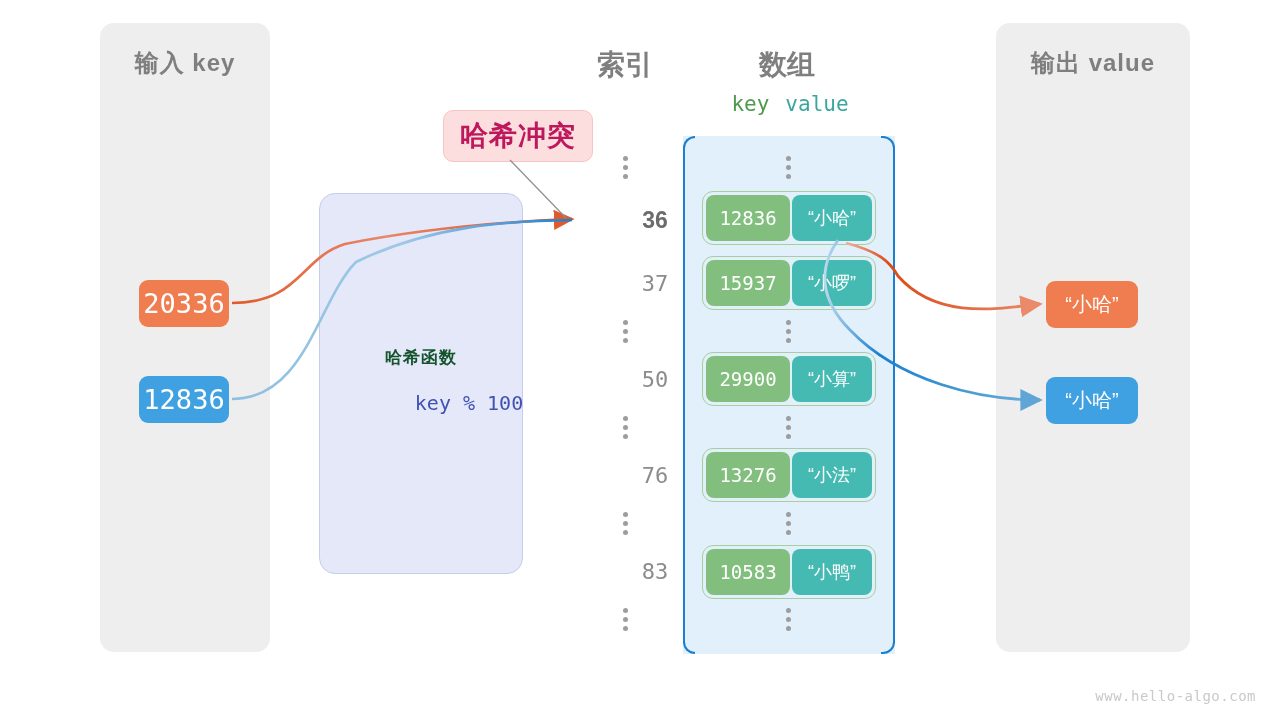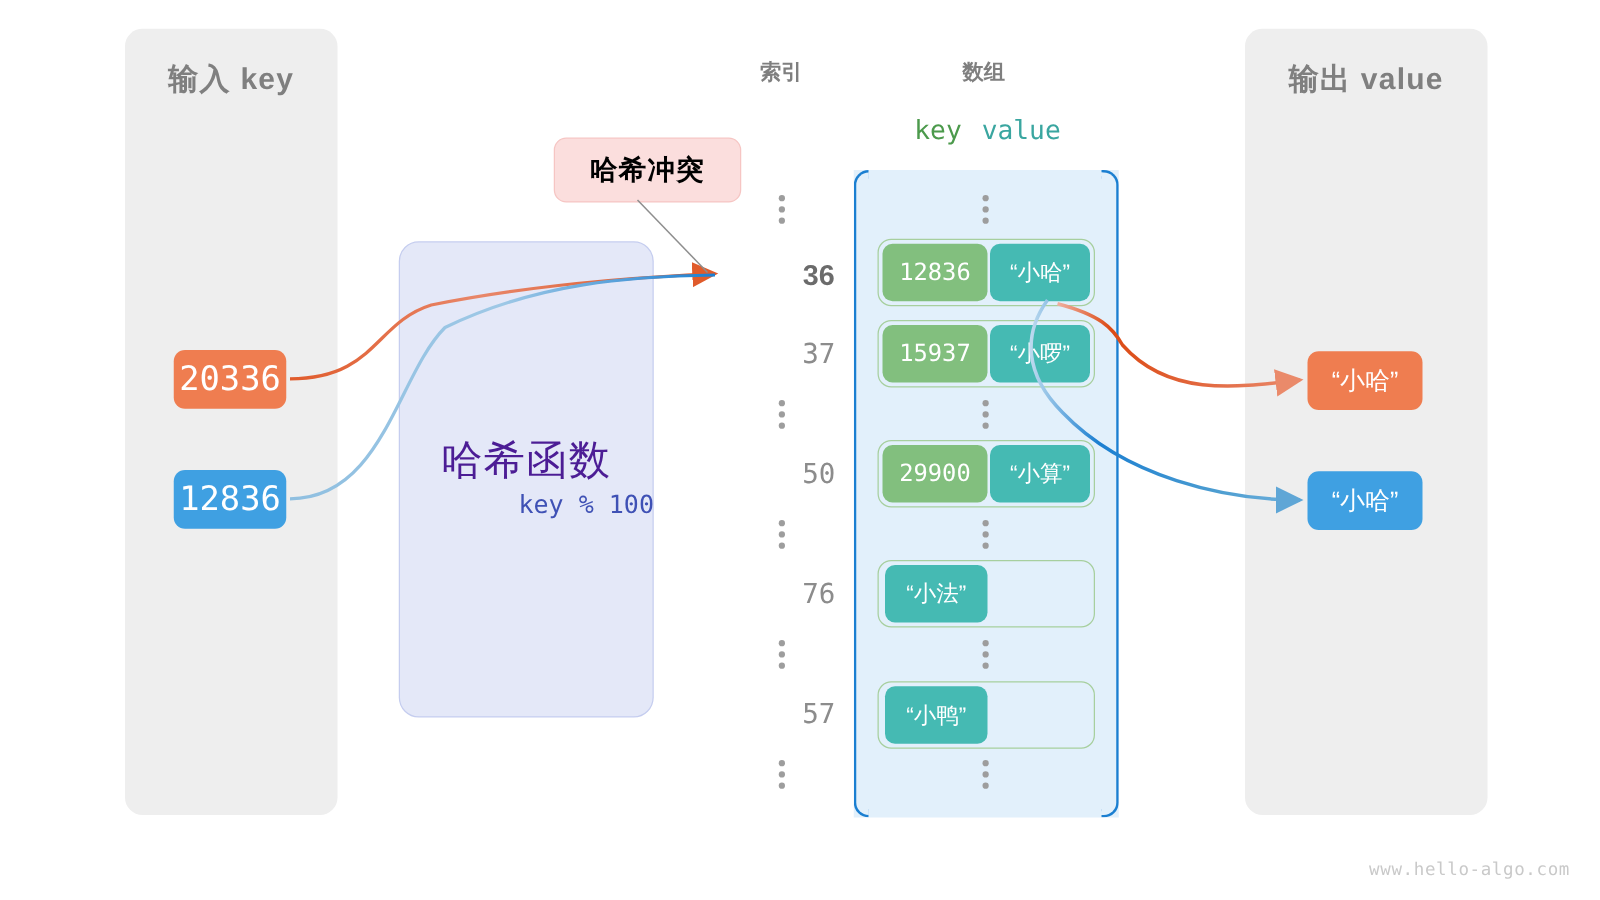--- a/index.html
+++ b/index.html
@@ -36,21 +36,21 @@
     font-size: 24px;
     font-weight: bold;
     color: #7f7f7f;
     letter-spacing: 1px;
     white-space: nowrap;
   }
 
   
   .col-caption {
     position: absolute;
-    font-size: 17px;
+    font-size: 28px;
     font-weight: bold;
     color: #7f7f7f;
     white-space: nowrap;
     text-align: center;
   }
   #cap-index { left: 570px; top: 46px; width: 110px; }
   #cap-array { left: 730px; top: 46px; width: 114px; }
 
   
   #kv-caption {
@@ -76,23 +76,23 @@
     height: 379px;
     background: #e4e8f8;
     border: 1px solid #c5cdef;
     border-radius: 16px;
   }
   #hash-title {
     position: absolute;
     left: 0; top: 152px;
     width: 100%;
     text-align: center;
-    font-size: 33px;
-    font-weight: normal;
-    color: #4c1d95;
+    font-size: 17px;
+    font-weight: bold;
+    color: #14532d;
     letter-spacing: 1px;
   }
   #hash-formula {
     position: absolute;
     left: 0; top: 197px;
     width: 100%;
     text-align: center;
     font-family: "DejaVu Sans Mono", "Liberation Mono", monospace;
     font-size: 20px;
     color: #3f51b5;
@@ -107,23 +107,23 @@
     width: 148px;
     height: 50px;
     background: #fbdedd;
     border: 1px solid #f6c5c3;
     border-radius: 10px;
     display: flex;
     align-items: center;
     justify-content: center;
   }
   #collision-label {
-    font-size: 22px;
+    font-size: 28px;
     font-weight: bold;
-    color: #000000;
+    color: #be185d;
     letter-spacing: 1px;
   }
 
   
   .chip {
     position: absolute;
     border-radius: 9px;
     display: flex;
     align-items: center;
     justify-content: center;
@@ -345,21 +345,21 @@
       <i></i>
       <i></i>
       <i></i>
     </div>
   <div class="index-label" style="top:463px">76</div>
   <div class="vdots idx-dots" style="top:512px">
       <i></i>
       <i></i>
       <i></i>
     </div>
-  <div class="index-label" style="top:559px">57</div>
+  <div class="index-label" style="top:559px">83</div>
   <div class="vdots idx-dots" style="top:608px">
       <i></i>
       <i></i>
       <i></i>
     </div>
 
   <div id="array-box"></div>
   <div id="array-bracket-l">
     <div class="bracket-mask" style="left:10px; top:0px;"></div>
     <div class="bracket-mask" style="left:10px; bottom:0px;"></div>
@@ -401,23 +401,25 @@
   </div>
   <div class="bucket" style="top:256px">
     <div class="cell-key">15937</div>
     <div class="cell-val">“小啰”</div>
   </div>
   <div class="bucket" style="top:352px">
     <div class="cell-key">29900</div>
     <div class="cell-val">“小算”</div>
   </div>
   <div class="bucket" style="top:448px">
+    <div class="cell-key">13276</div>
     <div class="cell-val">“小法”</div>
   </div>
   <div class="bucket" style="top:545px">
+    <div class="cell-key">10583</div>
     <div class="cell-val">“小鸭”</div>
   </div>
 
   <svg id="links" viewBox="0 0 1280 720">
     <defs>
       <marker id="arrow-orange" markerWidth="9" markerHeight="9" refX="7" refY="4.5" orient="auto">
         <path d="M0,0.6 L8,4.5 L0,8.4 z" fill="#e05b2b"></path>
       </marker>
       <marker id="arrow-orange-soft" markerWidth="9" markerHeight="9" refX="7" refY="4.5" orient="auto">
         <path d="M0,0.6 L8,4.5 L0,8.4 z" fill="#ea8a6a"></path>

